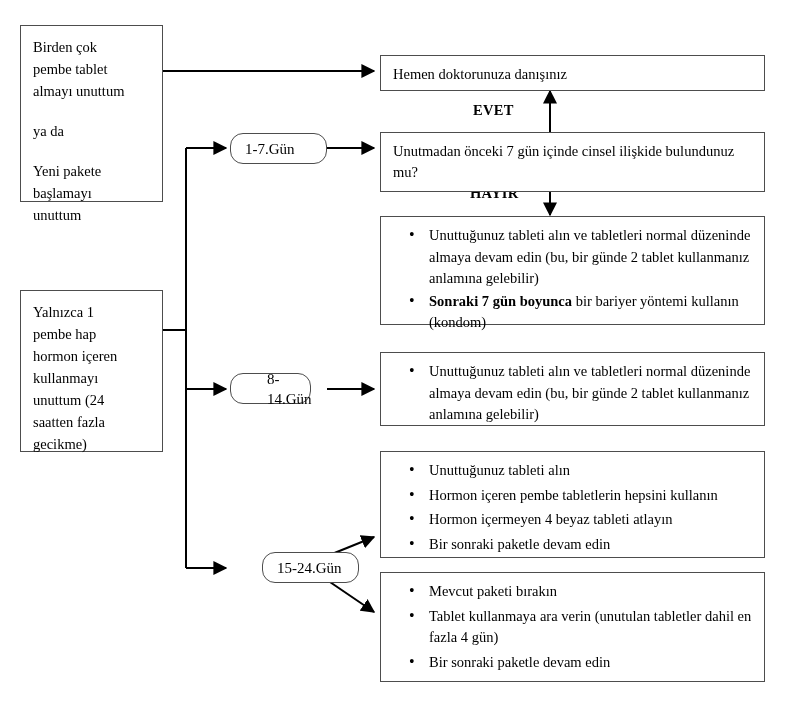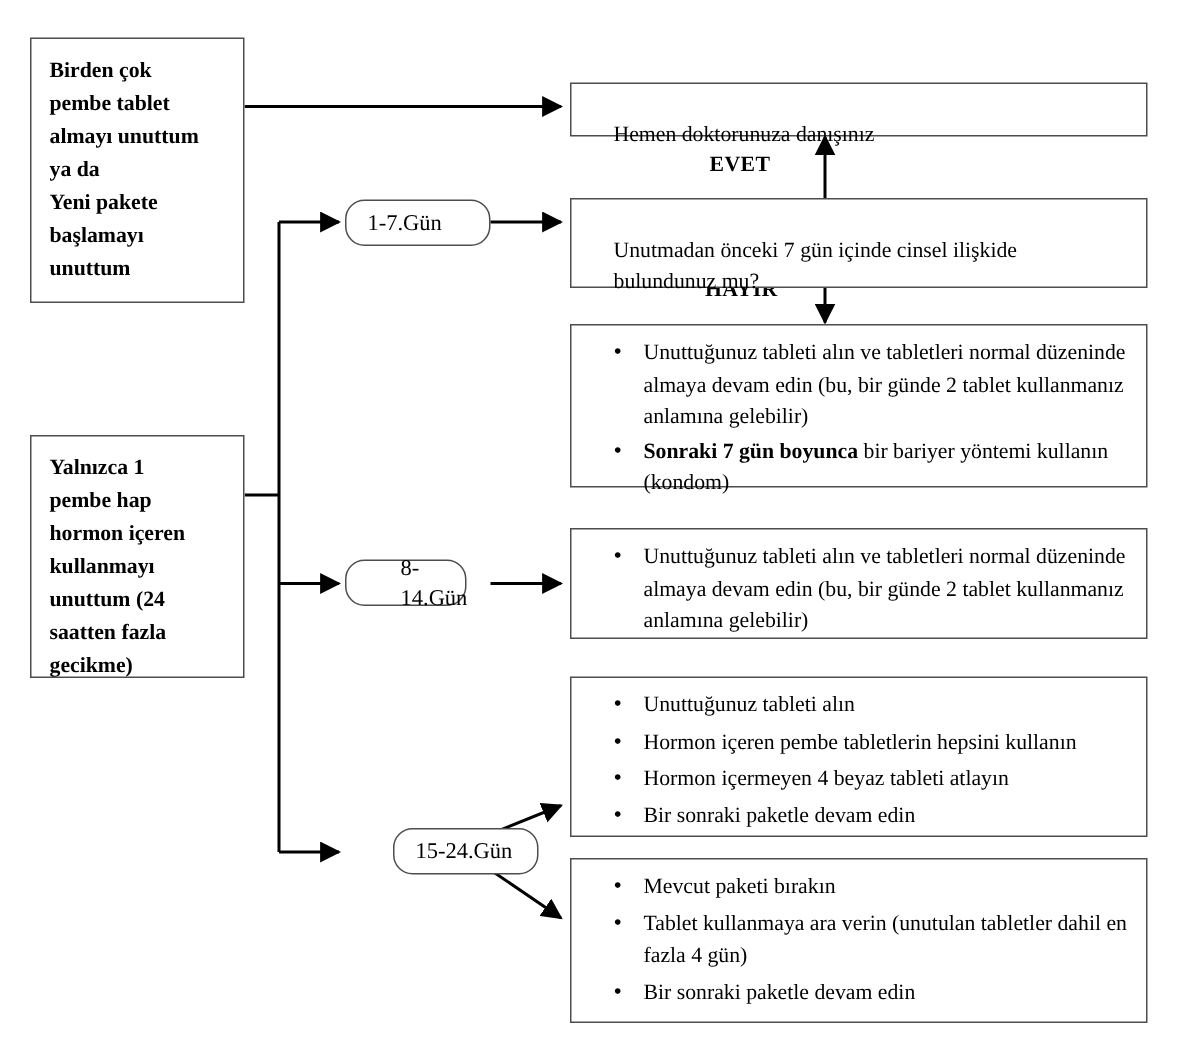--- a/index.html
+++ b/index.html
@@ -27,45 +27,46 @@
     pointer-events: none;
   }
   .box {
     position: absolute;
     box-sizing: border-box;
     border: 1px solid #4d4d4d;
     background: #ffffff;
     font-family: "Liberation Serif", "DejaVu Serif", serif;
   }
   .src-box {
-    font-weight: bold;
+    font-weight: normal;
     font-size: 14.5px;
     line-height: 22px;
     padding: 10px 12px 8px 12px;
   }
   .src-box p {
     margin: 0;
   }
   .src-box p.gap {
+    margin-top: 18px;
   }
   .day-box {
     font-size: 15px;
     line-height: 20px;
     display: flex;
     align-items: center;
     padding-left: 14px;
     border-radius: 13px;
   }
   .text-box {
     font-size: 14.5px;
     line-height: 21px;
     padding: 8px 12px 8px 12px;
   }
   .text-box p {
-    margin: 16px;
+    margin: 0;
   }
   ul.bullets {
     margin: 0;
     padding: 0 0 0 34px;
     list-style: none;
   }
   ul.bullets li {
     position: relative;
     font-size: 14.5px;
     line-height: 21.5px;

